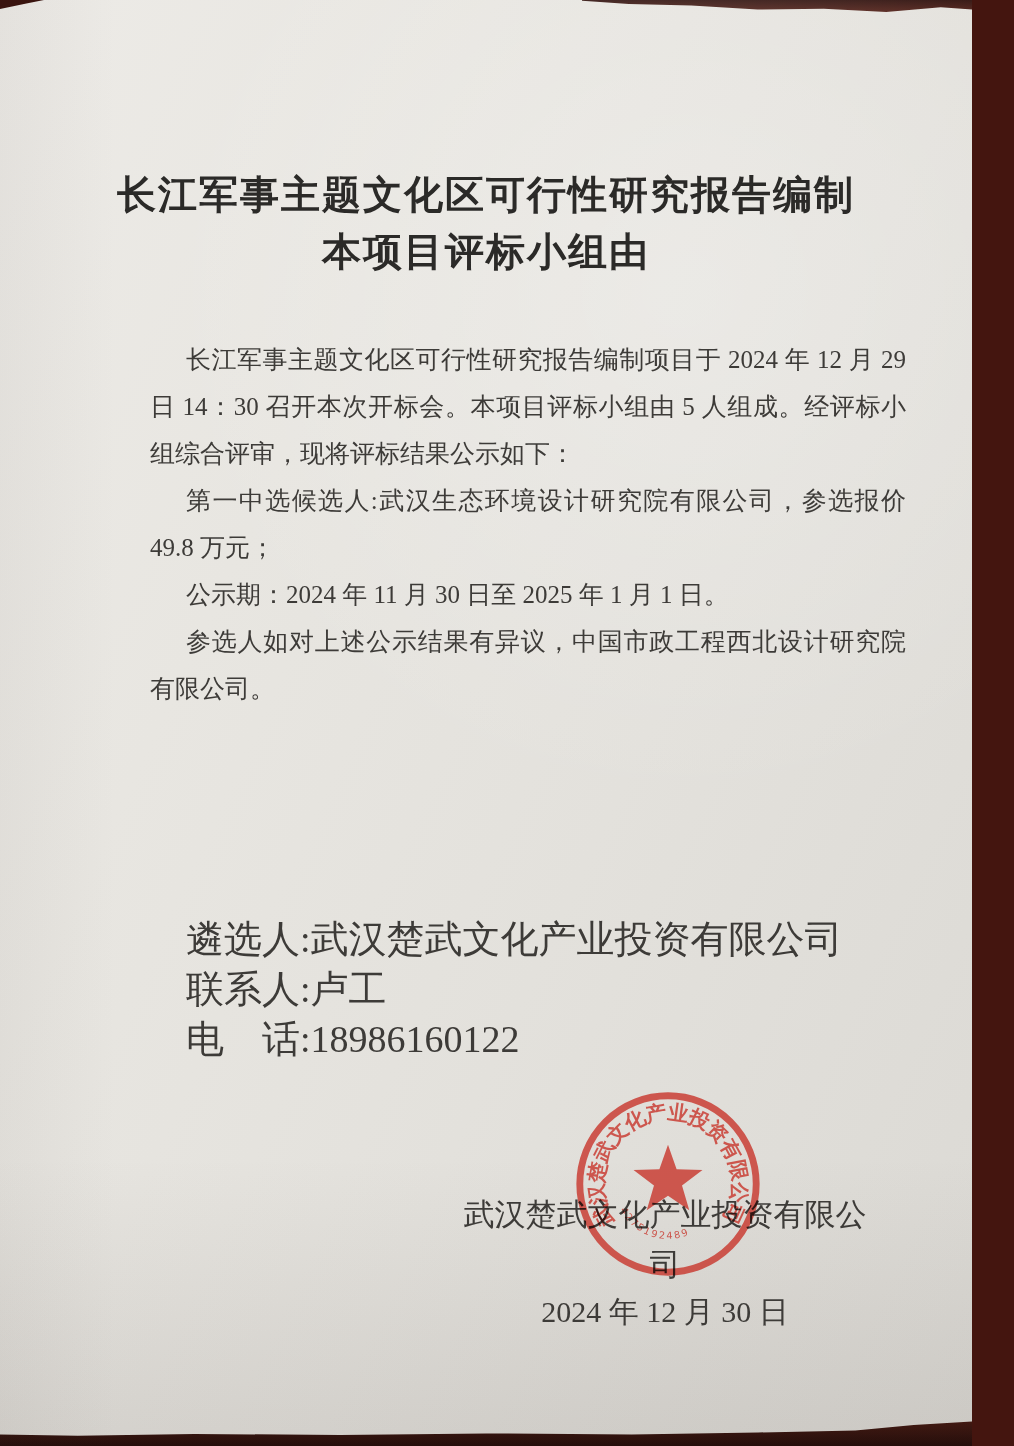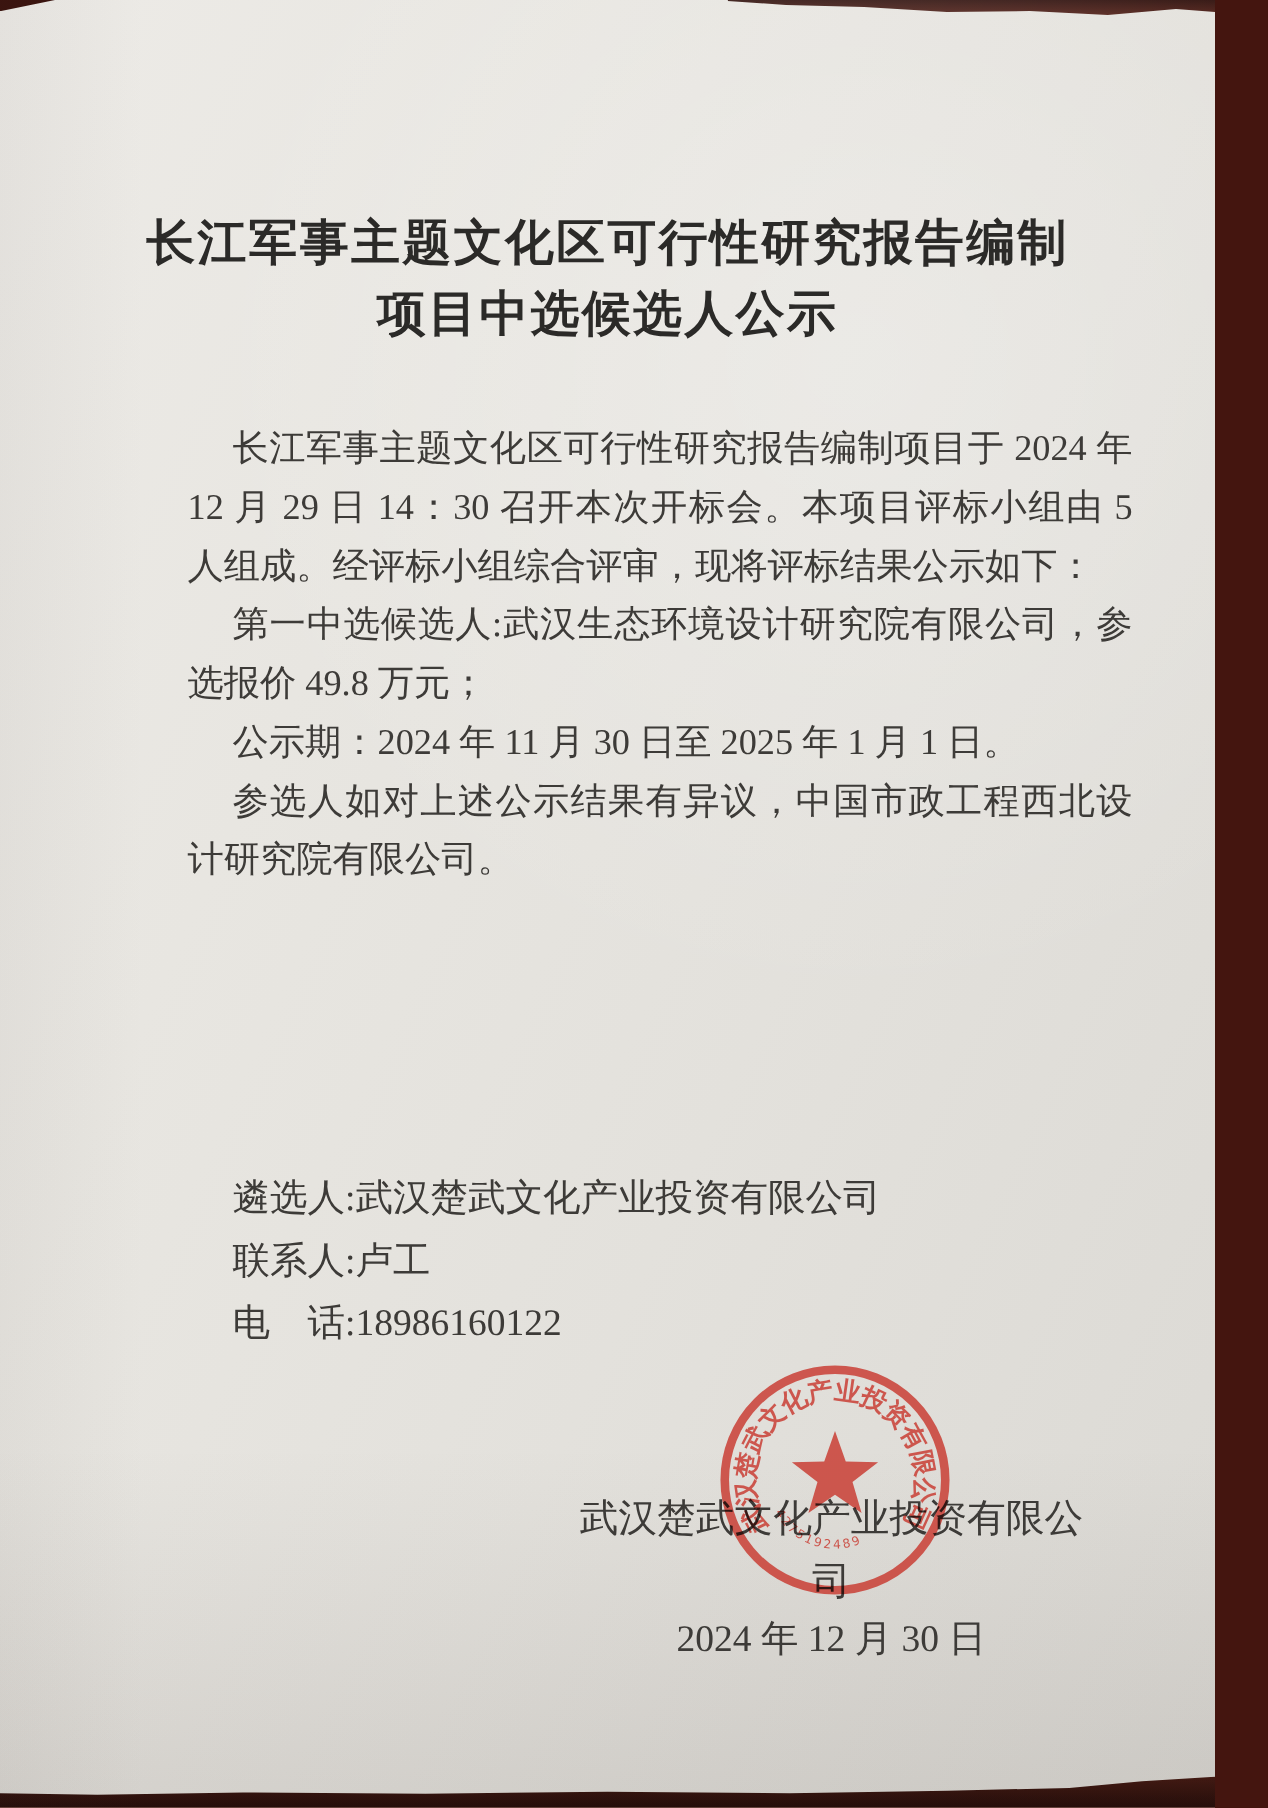--- a/index.html
+++ b/index.html
@@ -42,28 +42,28 @@
 
   .paper{position:absolute;inset:0;z-index:1;color:#3a3835;}
 
   .title{
     position:absolute;top:166px;left:0;right:0;
     text-align:center;font-weight:bold;color:#2b2a28;
     font-size:39px;line-height:57px;letter-spacing:2px;
   }
   .body-text{
     position:absolute;top:336px;left:150px;width:756px;
-    font-size:29px;line-height:47px;text-align:justify;
+    font-size:25px;line-height:47px;text-align:justify;
     color:#3d3b38;
   }
   .body-text p{margin:0;text-indent:36px;}
 
   .contact{
-    position:absolute;top:934px;left:186px;
-    font-size:30px;line-height:50px;color:#3d3b38;
+    position:absolute;top:914px;left:186px;
+    font-size:38px;line-height:50px;color:#3d3b38;
   }
   .contact p{margin:0;}
 
   .signature{
     position:absolute;top:1190px;left:460px;width:410px;
     text-align:center;color:#3d3b38;
   }
   .signature .company-line{font-size:31px;line-height:50px;}
   .signature .date-line{font-size:30px;line-height:44px;font-family:Liberation Serif, serif;}
 
@@ -78,21 +78,21 @@
 <div class="photo">
 
   <div class="bg-edge top-left"></div>
   <div class="bg-edge top-right"></div>
   <div class="bg-edge bottom"></div>
 
   <div class="paper">
 
     <div class="title">
       <div>长江军事主题文化区可行性研究报告编制</div>
-      <div>项目中选候选人公示</div>
+      <div>本项目评标小组由</div>
     </div>
 
     <div class="body-text">
       <p>长江军事主题文化区可行性研究报告编制项目于 2024 年 12 月 29 日 14：30 召开本次开标会。本项目评标小组由 5 人组成。经评标小组综合评审，现将评标结果公示如下：</p>
       <p>第一中选候选人:武汉生态环境设计研究院有限公司，参选报价 49.8 万元；</p>
       <p>公示期：2024 年 11 月 30 日至 2025 年 1 月 1 日。</p>
       <p>参选人如对上述公示结果有异议，中国市政工程西北设计研究院有限公司。</p>
     </div>
 
     <div class="contact">

